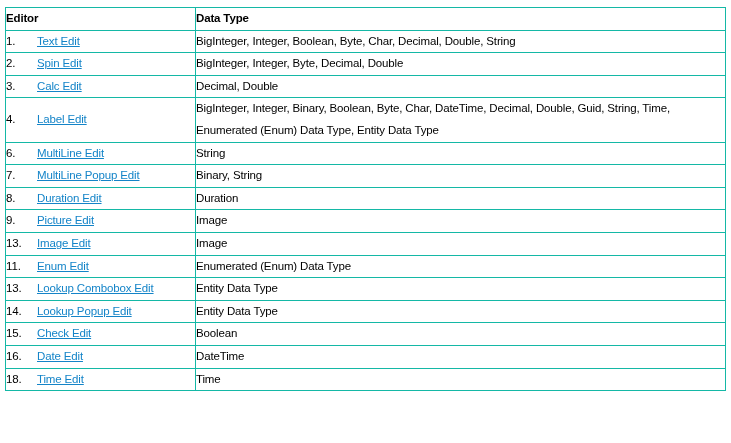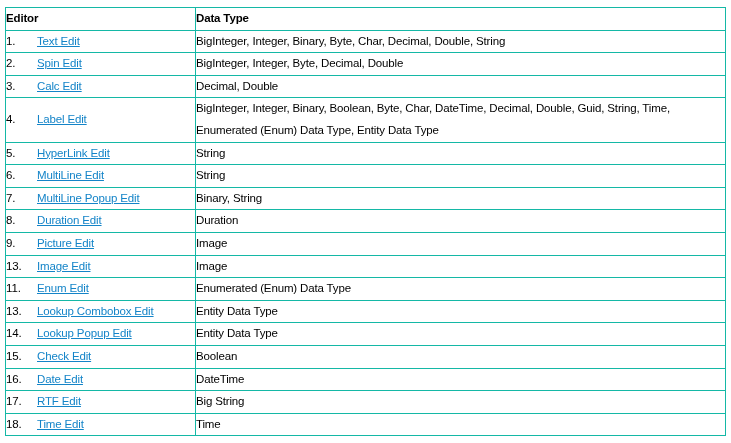--- a/index.html
+++ b/index.html
@@ -77,21 +77,21 @@
       <tr>
         <th>Editor</th>
         <th>Data Type</th>
       </tr>
     </thead>
     <tbody id="rows-body">
   <tr>
     <td class="editor-cell">
       <span class="num">1.</span><a class="editor-link" href="#">Text Edit</a>
     </td>
-    <td class="type-cell">BigInteger, Integer, Binary, Byte, Char, Decimal, Double, String</td>
+    <td class="type-cell">BigInteger, Integer, Boolean, Byte, Char, Decimal, Double, String</td>
   </tr>
 
   <tr>
     <td class="editor-cell">
       <span class="num">2.</span><a class="editor-link" href="#">Spin Edit</a>
     </td>
     <td class="type-cell">BigInteger, Integer, Byte, Decimal, Double</td>
   </tr>
 
   <tr>
@@ -102,26 +102,20 @@
   </tr>
 
   <tr>
     <td class="editor-cell">
       <span class="num">4.</span><a class="editor-link" href="#">Label Edit</a>
     </td>
     <td class="type-cell">BigInteger, Integer, Binary, Boolean, Byte, Char, DateTime, Decimal, Double, Guid, String, Time,
 Enumerated (Enum) Data Type, Entity Data Type</td>
   </tr>
 
-  <tr>
-    <td class="editor-cell">
-      <span class="num">5.</span><a class="editor-link" href="#">HyperLink Edit</a>
-    </td>
-    <td class="type-cell">String</td>
-  </tr>
 
   <tr>
     <td class="editor-cell">
       <span class="num">6.</span><a class="editor-link" href="#">MultiLine Edit</a>
     </td>
     <td class="type-cell">String</td>
   </tr>
 
   <tr>
     <td class="editor-cell">
@@ -180,26 +174,20 @@
     <td class="type-cell">Boolean</td>
   </tr>
 
   <tr>
     <td class="editor-cell">
       <span class="num">16.</span><a class="editor-link" href="#">Date Edit</a>
     </td>
     <td class="type-cell">DateTime</td>
   </tr>
 
-  <tr>
-    <td class="editor-cell">
-      <span class="num">17.</span><a class="editor-link" href="#">RTF Edit</a>
-    </td>
-    <td class="type-cell">Big String</td>
-  </tr>
 
   <tr>
     <td class="editor-cell">
       <span class="num">18.</span><a class="editor-link" href="#">Time Edit</a>
     </td>
     <td class="type-cell">Time</td>
   </tr>
 </tbody>
   </table>
 </div>

